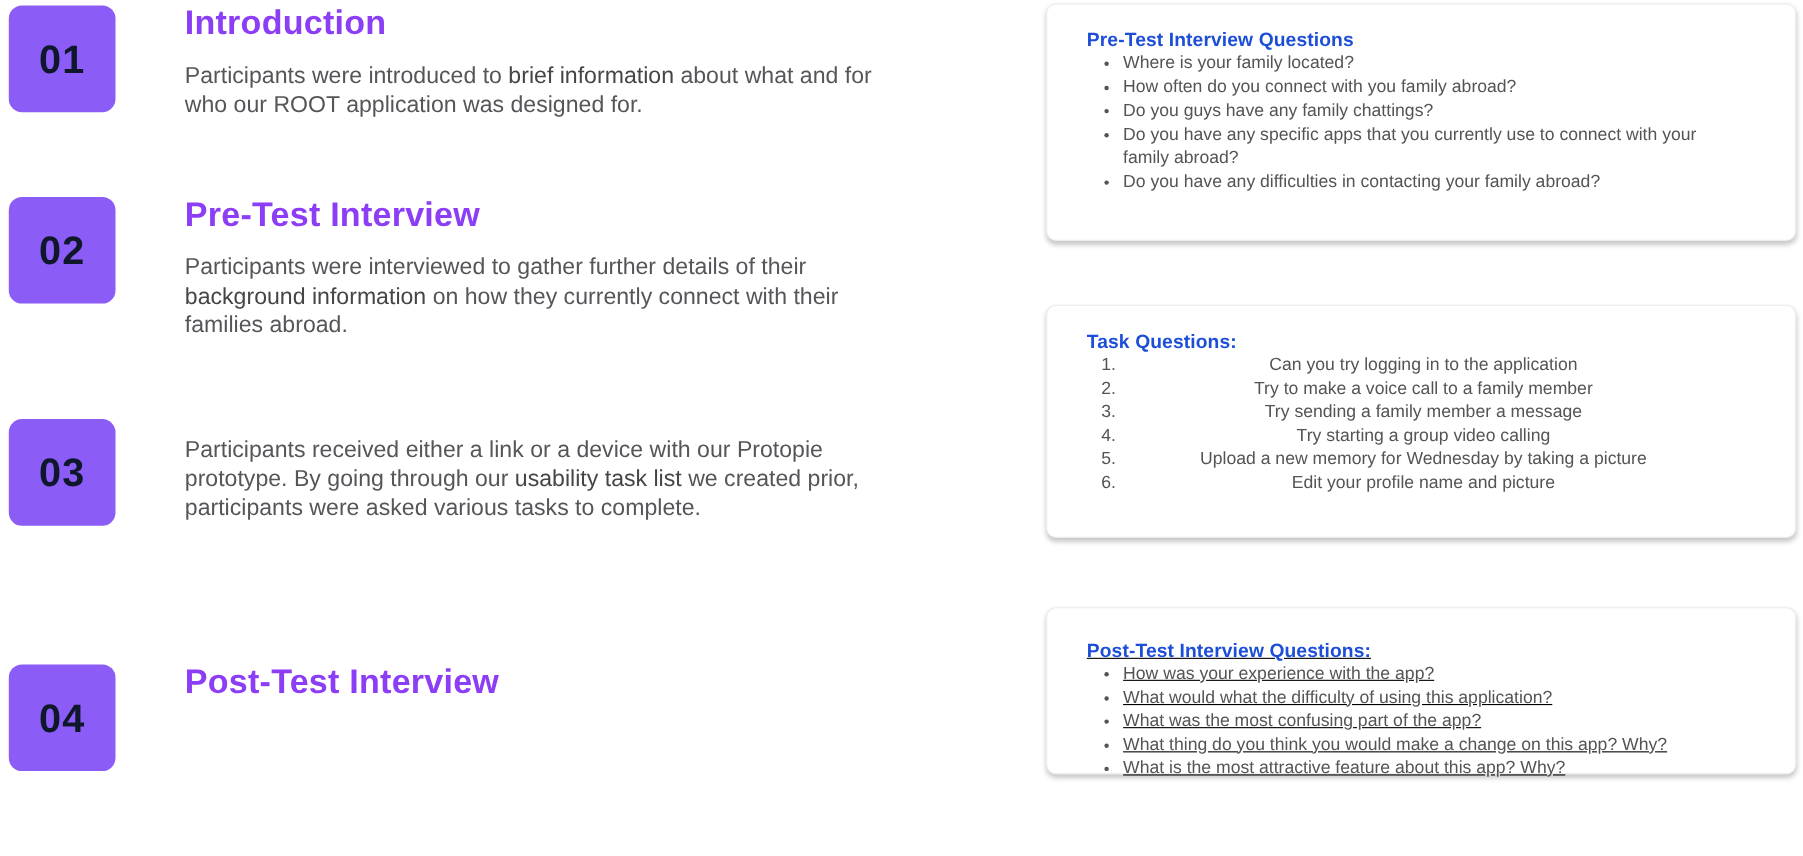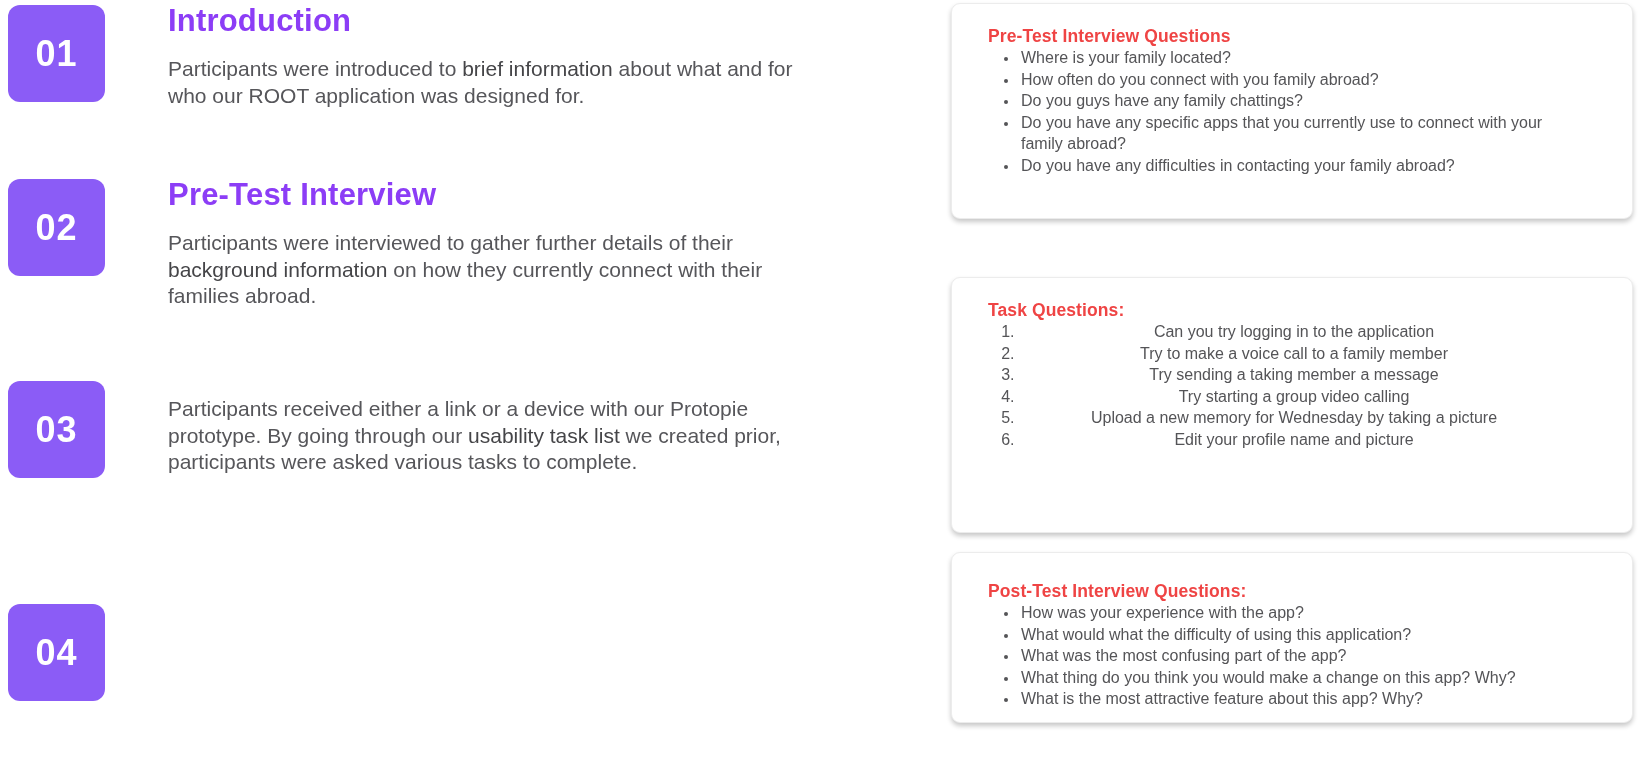--- a/index.html
+++ b/index.html
@@ -15,21 +15,21 @@
   
   .step { position: absolute; left: 0; width: 830px; }
   .step-square {
     position: absolute; left: 8px; top: 2px;
     width: 97px; height: 97px;
     background: #8B5CF6;
     border-radius: 12px;
     display: flex; align-items: center; justify-content: center;
   }
   .step-number {
-    color: #ffffff;
+    color: #0f172a;
     font-size: 36px; font-weight: bold;
     letter-spacing: 1px;
   }
   .step-content { position: absolute; left: 168px; top: 0; width: 632px; }
   .step-title {
     color: #8C3DF6;
     font-size: 31px; font-weight: bold;
     line-height: 36px;
     letter-spacing: 0.2px;
   }
@@ -49,26 +49,26 @@
   
   .card {
     position: absolute; left: 951px; width: 682px;
     background: #ffffff;
     border: 1px solid #ececec;
     border-radius: 9px;
     box-shadow: 0 3px 5px rgba(0,0,0,0.22);
     padding: 22px 38px 20px 36px;
   }
   #card-1 { top: 3px;   height: 216px; }
-  #card-2 { top: 277px; height: 256px; }
-  #card-3 { top: 552px; height: 171px; }
+  #card-2 { top: 277px; height: 212px; }
+  #card-3 { top: 552px; height: 152px; text-decoration: underline; }
   #card-3 { padding-top: 28px; }
 
   .card-title {
-    color: #ef4444;
+    color: #1d4ed8;
     font-size: 17.5px; font-weight: bold;
     letter-spacing: 0.1px;
   }
   .card ul, .card ol {
     padding-left: 31px;
     width: 582px;
     color: #545457;
     font-size: 16px;
     line-height: 21.5px;
   }
@@ -111,20 +111,21 @@
       <div class="step-content">
         <div class="step-desc"><span>Participants received either a link or a device with our Protopie prototype. By going through our </span><b>usability task list</b><span> we created prior, participants were asked various tasks to complete.</span></div>
       </div>
     </div>
 
     <div class="step" id="step-4">
       <div class="step-square">
         <span class="step-number">04</span>
       </div>
       <div class="step-content">
+        <div class="step-title">Post-Test Interview</div>
       </div>
     </div>
 
   </div>
 
   <div>
 
     <div class="card" id="card-1">
       <div class="card-title">Pre-Test Interview Questions</div>
       <ul>
@@ -134,21 +135,21 @@
           <li>Do you have any specific apps that you currently use to connect with your family abroad?</li>
           <li>Do you have any difficulties in contacting your family abroad?</li>
         </ul>
     </div>
 
     <div class="card" id="card-2">
       <div class="card-title">Task Questions:</div>
       <ol>
           <li>Can you try logging in to the application</li>
           <li>Try to make a voice call to a family member</li>
-          <li>Try sending a taking member a message</li>
+          <li>Try sending a family member a message</li>
           <li>Try starting a group video calling</li>
           <li>Upload a new memory for Wednesday by taking a picture</li>
           <li>Edit your profile name and picture</li>
         </ol>
     </div>
 
     <div class="card" id="card-3">
       <div class="card-title">Post-Test Interview Questions:</div>
       <ul>
           <li>How was your experience with the app?</li>

